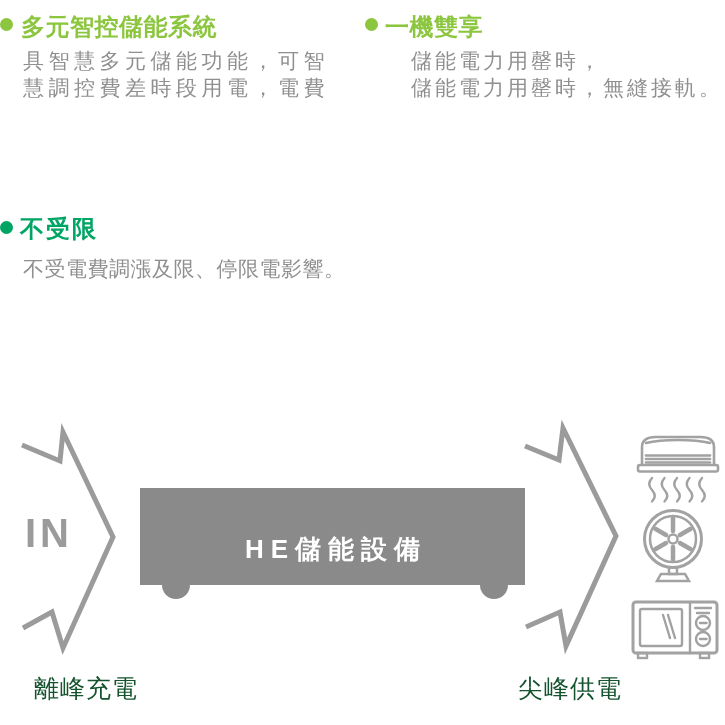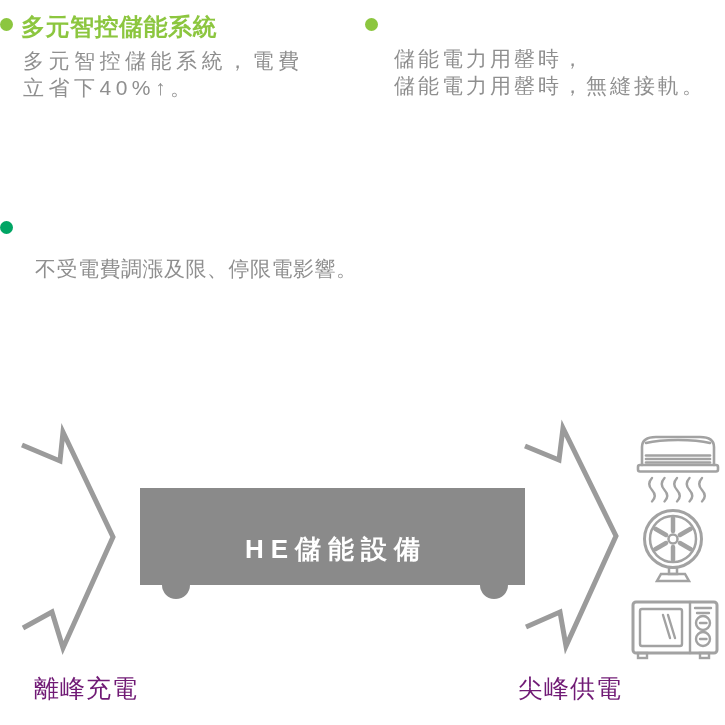--- a/index.html
+++ b/index.html
@@ -10,81 +10,84 @@
   
   .bullet{position:absolute;width:13px;height:13px;border-radius:50%;}
   .bullet.lime{background:#8CC63F;}
   .bullet.emerald{background:#00A564;}
   .feature-title{position:absolute;font-size:24px;font-weight:700;white-space:nowrap;margin:0;}
   .feature-title.lime{color:#8CC63F;letter-spacing:0.5px;}
   .feature-title.emerald{color:#00A564;letter-spacing:2px;}
   .feature-body{position:absolute;font-size:21px;color:#8F8F8F;line-height:27px;white-space:nowrap;}
   .ls-a{letter-spacing:4.5px;}
   .ls-b{letter-spacing:3px;}
-  .ls-c{letter-spacing:0.5px;margin-left:12px;}
+  .ls-c{letter-spacing:0.5px;}
   #bullet-a{left:0;top:18px;}
   #title-a{left:21px;top:11px;}
   #body-a{left:23px;top:47px;}
   #bullet-b{left:365px;top:18px;}
   #title-b{left:385px;top:11px;}
-  #body-b{left:394px;top:47px;font-family:Liberation Mono, monospace;}
+  #body-b{left:411px;top:47px;}
   #bullet-c{left:0;top:221px;}
   #title-c{left:20px;top:213px;}
   #body-c{left:23px;top:255px;}
   
   #diagram-svg{position:absolute;left:0;top:0;}
   #in-label{
     position:absolute;left:25px;top:511px;font-size:40px;font-weight:800;
     color:#9B9B9B;letter-spacing:4px;
   }
   #device-label{
     position:absolute;left:140px;top:488px;width:385px;height:123px;
     display:flex;align-items:center;justify-content:center;
     color:#FFFFFF;font-size:26px;font-weight:600;letter-spacing:7px;padding-left:7px;
     box-sizing:border-box;
   }
-  .caption{position:absolute;font-size:25px;color:#701a75;letter-spacing:1px;white-space:nowrap;}
+  .caption{position:absolute;font-size:25px;color:#14532d;letter-spacing:1px;white-space:nowrap;}
   #caption-left{left:34px;top:672px;}
   #caption-right{left:518px;top:672px;}
   .appliance{position:absolute;}
   #heater-icon{left:634px;top:434px;}
   #fan-icon{left:640px;top:508px;}
   #microwave-icon{left:629px;top:595px;}
 </style>
 </head>
 <body>
 
 <div id="canvas">
 
   <span id="bullet-a" class="bullet lime"></span>
   <h2 id="title-a" class="feature-title lime">多元智控儲能系統</h2>
   <div id="body-a" class="feature-body ls-a">
-    <div>多元智控儲能系統，電費</div>
-    <div>立省下40%↑。</div>
+    <div>具智慧多元儲能功能，可智</div>
+    <div>慧調控費差時段用電，電費</div>
   </div>
 
   <span id="bullet-b" class="bullet lime"></span>
+  <h2 id="title-b" class="feature-title lime">一機雙享</h2>
   <div id="body-b" class="feature-body ls-b">
     <div>儲能電力用罄時，</div>
     <div>儲能電力用罄時，無縫接軌。</div>
   </div>
 
   <span id="bullet-c" class="bullet emerald"></span>
+  <h2 id="title-c" class="feature-title emerald">不受限</h2>
   <div id="body-c" class="feature-body ls-c">
     <div>不受電費調漲及限、停限電影響。</div>
   </div>
 
   <svg id="diagram-svg" width="725" height="725" viewBox="0 0 725 725">
     <polyline points="22,445 60,461 63,432 113,537 63,648 52,612 23,628" fill="none" stroke="#9B9B9B" stroke-width="5" stroke-miterlimit="10"></polyline>
     <polyline points="525,446 559,460 563,428 616,536 566,646 560,612 526,627" fill="none" stroke="#9B9B9B" stroke-width="5" stroke-miterlimit="10"></polyline>
     <circle cx="176" cy="585" r="14" fill="#8A8A8A"></circle>
     <circle cx="494" cy="585" r="14" fill="#8A8A8A"></circle>
     <rect x="140" y="488" width="385" height="97" fill="#8A8A8A"></rect>
   </svg>
 
+  <div id="in-label">IN</div>
   <div id="device-label">HE儲能設備</div>
 
   <svg id="heater-icon" class="appliance" width="88" height="70" viewBox="0 0 88 70" fill="none" stroke="#A2A2A2" stroke-width="2.6" stroke-linecap="round">
     <path d="M 8,31 L 8,13 Q 8,3 22,3 L 66,3 Q 80,3 80,13 L 80,31"></path>
     <path d="M 12,9 Q 24,6 44,6 Q 64,6 76,9"></path>
     <line x1="12" y1="21.5" x2="76" y2="21.5"></line>
     <line x1="12" y1="25" x2="76" y2="25"></line>
     <line x1="12" y1="28.5" x2="76" y2="28.5"></line>
     <rect x="4" y="31" width="80" height="6.5" rx="2"></rect>
     <path d="M 18,44 q -5.5,6 0,12 q 5.5,6 0,11.5" stroke-width="2.4"></path>

